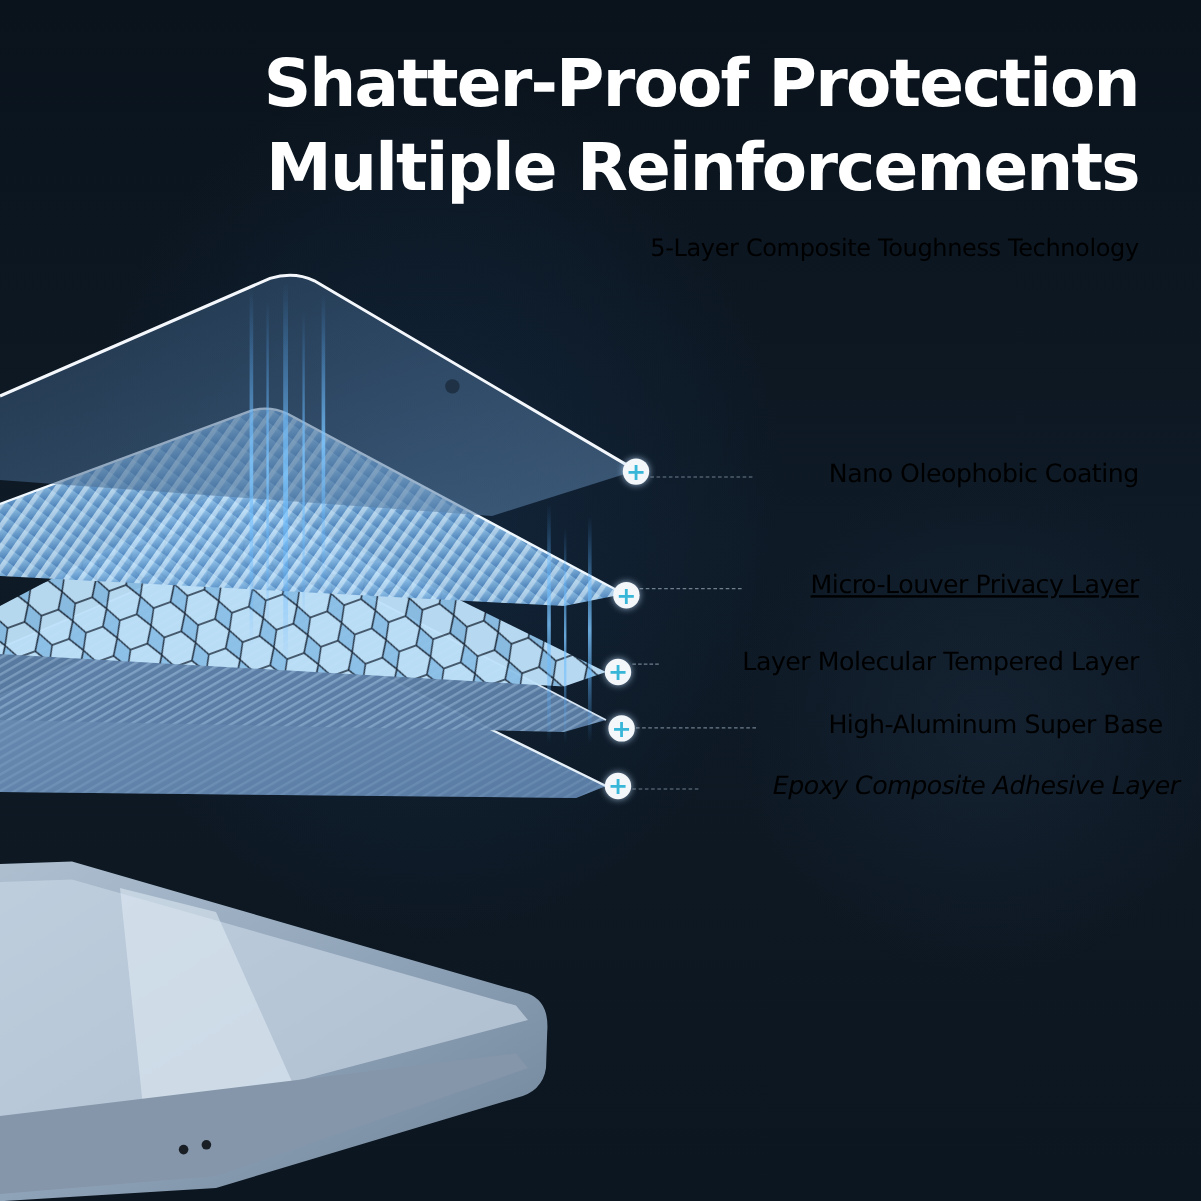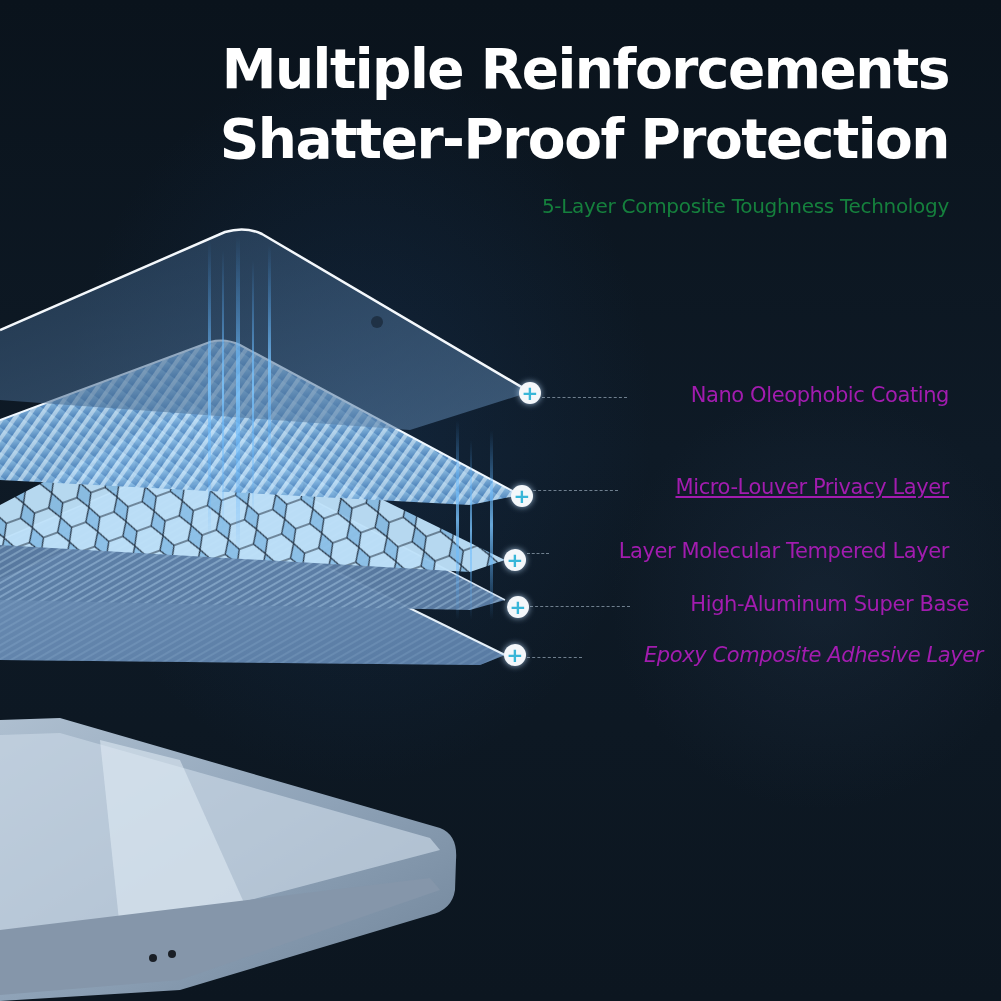--- a/index.html
+++ b/index.html
@@ -15,45 +15,45 @@
         radial-gradient(ellipse 420px 520px at 360px 420px, rgba(30,70,120,0.25), rgba(0,0,0,0) 70%),
         radial-gradient(ellipse 300px 300px at 820px 600px, rgba(40,60,85,0.25), rgba(0,0,0,0) 70%);
     }
     .title {
       position: absolute; right: 52px; top: 34px; text-align: right;
       font-family: "DejaVu Sans", sans-serif; font-weight: bold;
       font-size: 55px; line-height: 70px; letter-spacing: -1.5px; color: #ffffff;
     }
     .subtitle {
       position: absolute; right: 52px; top: 194px;
-      font-size: 20px; color: #15803d; letter-spacing: -0.3px; margin-left: 20px;
+      font-size: 20px; color: #000000; letter-spacing: -0.3px; margin-left: 20px;
     }
     .art { position: absolute; left: 0; top: 0; width: 1001px; height: 1001px; }
     .layer-label {
-      position: absolute; font-size: 21px; color: #a21caf; letter-spacing: -0.4px;
+      position: absolute; font-size: 21px; color: #000000; letter-spacing: -0.4px;
       white-space: nowrap;
     }
     .marker {
       position: absolute; width: 22px; height: 22px; border-radius: 50%;
       background: #f4f7fa; box-shadow: 0 0 6px rgba(180,210,240,0.8);
       display: flex; align-items: center; justify-content: center;
     }
     .marker .plus { color: #38b6d8; font-size: 20px; font-weight: bold; line-height: 20px; }
     .leader {
       position: absolute; height: 0; border-top: 1px dashed #6f7f8e;
     }
   </style>
 </head>
 <body>
 
 <div class="bg-glow"></div>
 
 <div class="title">
+  <div>Shatter-Proof Protection</div>
   <div>Multiple Reinforcements</div>
-  <div>Shatter-Proof Protection</div>
 </div>
 <div class="subtitle">5-Layer Composite Toughness Technology</div>
 
 <svg class="art" viewBox="0 0 1001 1001">
   <defs>
     <linearGradient id="glassTop" x1="0" y1="0" x2="1" y2="1">
       <stop offset="0" stop-color="#2f4d6e" stop-opacity="0.55"></stop>
       <stop offset="1" stop-color="#5f87b0" stop-opacity="0.55"></stop>
     </linearGradient>
     <linearGradient id="louver" x1="0" y1="0" x2="1" y2="1">

